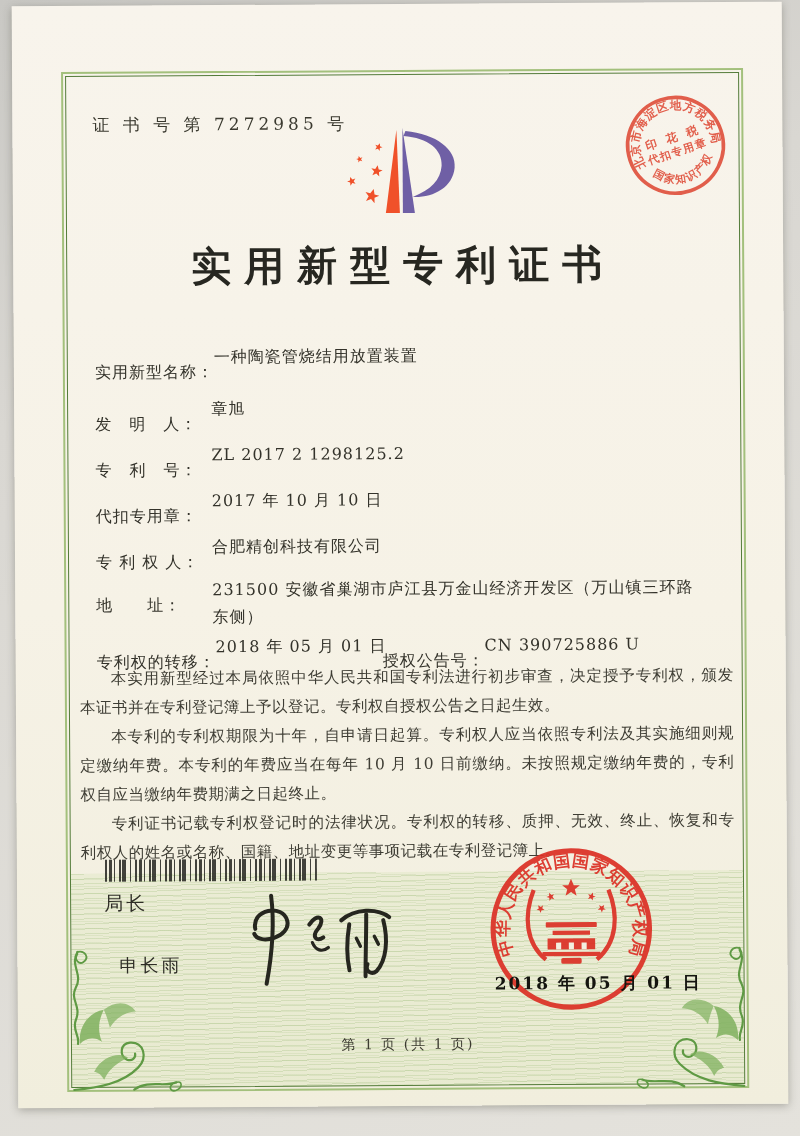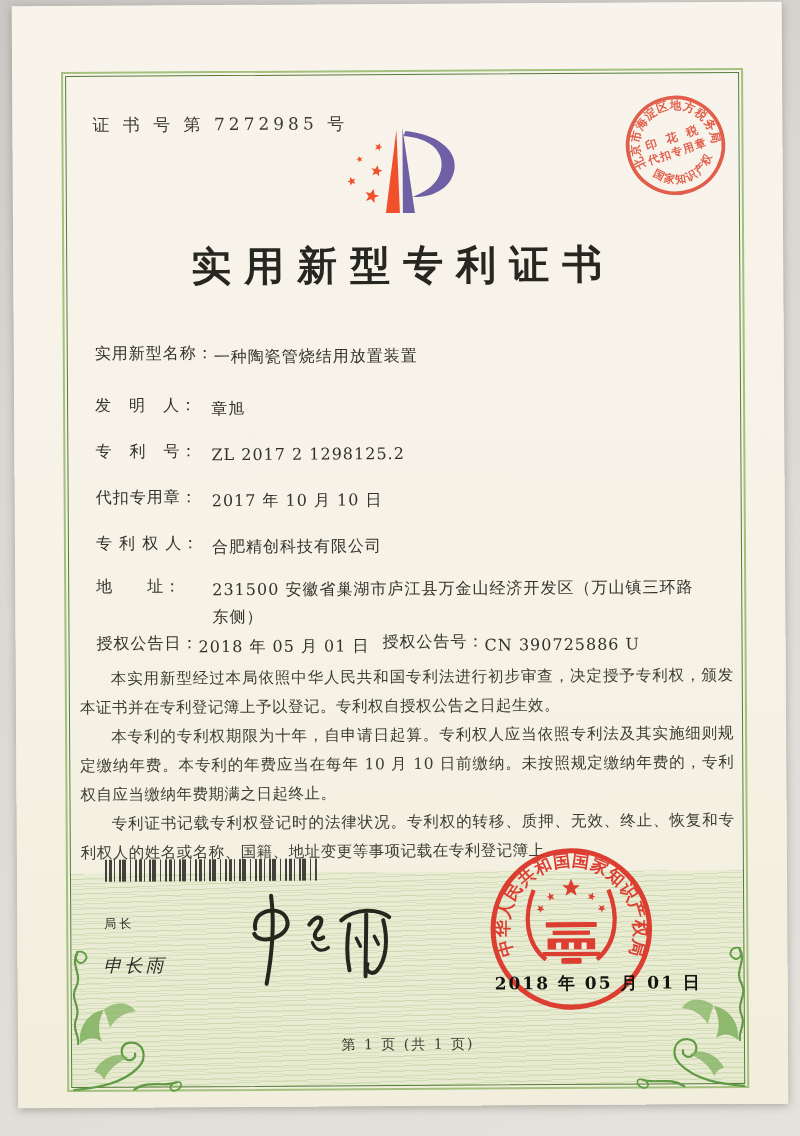--- a/index.html
+++ b/index.html
@@ -34,41 +34,41 @@
     position:absolute; left:80px; top:108px; z-index:2;
     font-size:17px; letter-spacing:4px; color:#3a392f;
   }
   .logo{ position:absolute; left:332px; top:120px; width:124px; height:98px; z-index:2; }
   .title{
     position:absolute; left:49px; top:234px; width:682px; z-index:2;
     text-align:center; font-size:40px; font-weight:700; color:#272721;
     letter-spacing:13px;
   }
   .row{ position:absolute; left:81px; z-index:2; font-size:16px; color:#33322a; width:620px; }
-  .row .lbl{ display:inline-block; min-width:116px; letter-spacing:1px; vertical-align:top; }
+  .row .lbl{ display:inline-block; min-width:116px; letter-spacing:1px; vertical-align:top;margin-top:19px; }
   .row .val{ display:inline-block; max-width:496px; letter-spacing:1px; line-height:27px; vertical-align:top; }
   .row .pair-right{ position:absolute; left:286px; top:0; white-space:nowrap; }
   .paras{ position:absolute; left:64px; top:659px; width:654px; z-index:2; }
   .paras p{
     text-indent:2em; font-size:15.5px; line-height:29px; color:#3e3d34;
     text-align:justify; letter-spacing:0.5px;
   }
   .barcode{
     position:absolute; left:88px; top:854px; width:212px; height:22px; z-index:2;
     background:repeating-linear-gradient(90deg,
       #23231f 0 2px, transparent 2px 4px,
       #23231f 4px 7px, transparent 7px 9px,
       #23231f 9px 10px, transparent 10px 14px,
       #23231f 14px 16px, transparent 16px 17px,
       #23231f 17px 21px, transparent 21px 25px,
       #23231f 25px 26px, transparent 26px 30px);
     opacity:0.85;
   }
-  .signer-title{ position:absolute; left:87px; top:910px; font-size:12px; color:#2e2d26; letter-spacing:3px; z-index:2; }
-  .signer-name { position:absolute; left:86px; top:948px; font-size:18px; color:#2e2d26; letter-spacing:3px; z-index:2;font-style:italic; }
+  .signer-title{ position:absolute; left:87px; top:885px; font-size:19px; color:#2e2d26; letter-spacing:3px; z-index:2; }
+  .signer-name { position:absolute; left:102px; top:948px; font-size:18px; color:#2e2d26; letter-spacing:3px; z-index:2; }
   .signature{ position:absolute; left:208px; top:886px; width:190px; height:100px; z-index:3; }
   .seal{ position:absolute; left:469px; top:841px; width:170px; height:170px; z-index:4; opacity:0.93; }
   .seal-date{
     position:absolute; left:477px; top:969px; z-index:5;
     font-size:17px; color:#14140f; letter-spacing:2px; font-weight:600;
   }
   .tax-stamp{ position:absolute; left:605px; top:85px; width:116px; height:116px; z-index:4; opacity:0.92; }
   .flourish{ position:absolute; width:118px; height:146px; z-index:3; }
   .fl-left { left:46px;  top:942px; }
   .fl-right{ left:618px; top:942px; transform:scaleX(-1); }
@@ -118,21 +118,21 @@
   <div class="row" style="top:482px">
     <span class="lbl">代扣专用章：</span><span class="val">2017 年 10 月 10 日</span>
   </div>
   <div class="row" style="top:528px">
     <span class="lbl">专 利 权 人：</span><span class="val">合肥精创科技有限公司</span>
   </div>
   <div class="row" style="top:571px">
     <span class="lbl">地　　址：</span><span class="val">231500 安徽省巢湖市庐江县万金山经济开发区（万山镇三环路东侧）</span>
   </div>
   <div class="row" style="top:628px">
-    <span class="lbl" style="min-width:0">授权公告日：</span><span class="val">2018 年 05 月 01 日</span>
+    <span class="lbl" style="min-width:0">专利权的转移：</span><span class="val">2018 年 05 月 01 日</span>
     <span class="pair-right"><span class="lbl" style="min-width:0">授权公告号：</span><span class="val">CN 390725886 U</span></span>
   </div>
 
   <div class="paras">
     <p>本实用新型经过本局依照中华人民共和国专利法进行初步审查，决定授予专利权，颁发本证书并在专利登记簿上予以登记。专利权自授权公告之日起生效。</p>
     <p>本专利的专利权期限为十年，自申请日起算。专利权人应当依照专利法及其实施细则规定缴纳年费。本专利的年费应当在每年 10 月 10 日前缴纳。未按照规定缴纳年费的，专利权自应当缴纳年费期满之日起终止。</p>
     <p>专利证书记载专利权登记时的法律状况。专利权的转移、质押、无效、终止、恢复和专利权人的姓名或名称、国籍、地址变更等事项记载在专利登记簿上。</p>
   </div>
 
   <div class="barcode"></div>

